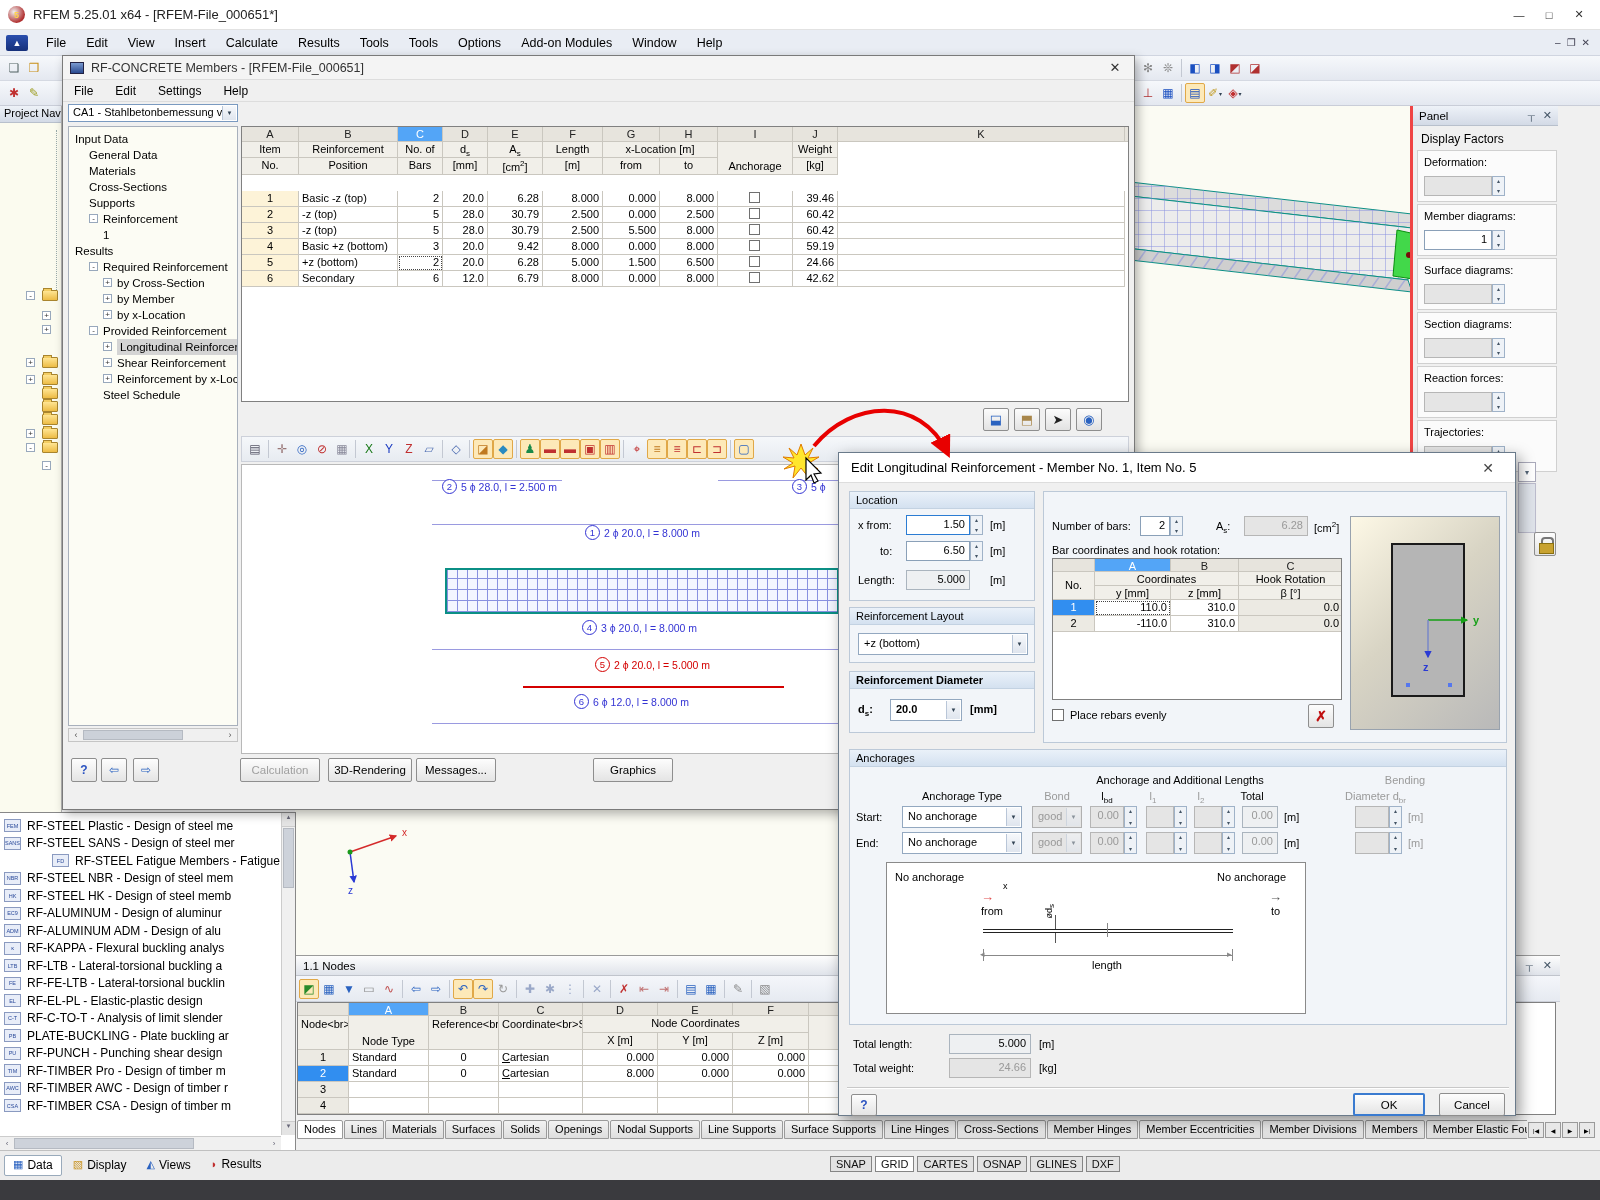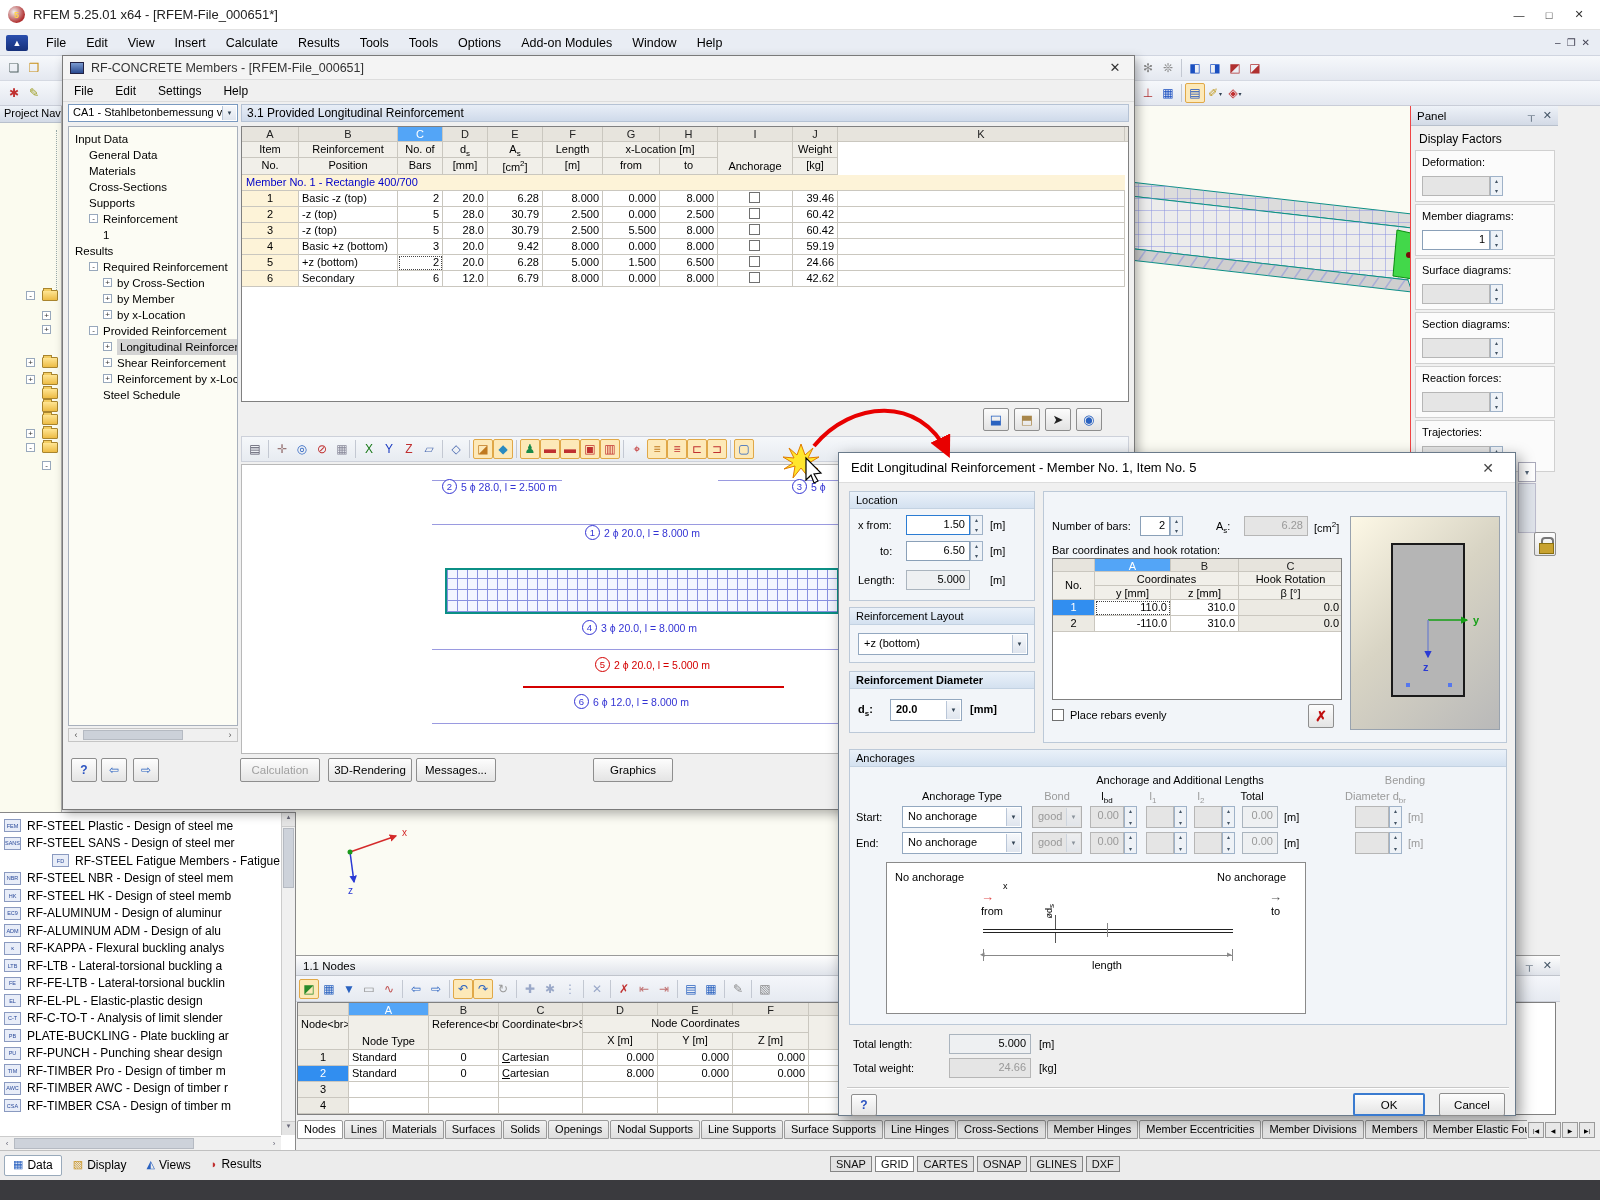--- a/index.html
+++ b/index.html
@@ -154,21 +154,21 @@
           <path d="M0 0L6 3L0 6z" fill="#2a3ad4"></path>
         </marker>
   </defs>
   <line x1="20" y1="32" x2="66" y2="16" stroke="#d42a2a" stroke-width="1.5" marker-end="url(#ar)"></line>
   <text x="72" y="16" fill="#d42a2a" font-size="10">x</text>
   <line x1="20" y1="32" x2="24" y2="62" stroke="#2a3ad4" stroke-width="1.5" marker-end="url(#ab)"></line>
   <text x="18" y="74" fill="#2a3ad4" font-size="10">z</text>
   <circle cx="20" cy="32" r="2.5" fill="#1a9a1a"></circle>
  </svg>
 
- <div class="abs" id="rightpanel" style="left:1410px;top:106px;width:148px;height:850px;background:#f0f0f0;border-left:1px solid #ef4444;z-index:4;">
+ <div class="abs" id="rightpanel" style="left:1410px;top:106px;width:148px;height:850px;background:#f0f0f0;border-left:3px solid #ef4444;z-index:4;">
    <div style="height:20px;background:linear-gradient(#eef2f8,#d3dae6);border-bottom:1px solid #b8c0cc;display:flex;align-items:center;padding:0 6px;font-size:11.5px;">
      <span>Panel</span>
      <div style="flex:1"></div>
      <span style="font-size:10px;color:#456;margin-right:8px;">┬</span>
      <span style="font-size:11px;color:#456;">✕</span>
    </div>
    <div class="lbl" style="left:8px;top:26px;font-size:12px;">Display Factors</div>
    <div id="panelfields">
         <div style="position: absolute; left: 4px; top: 44px; width: 140px; height: 52px; background: rgb(251, 251, 251); border: 1px solid rgb(208, 208, 208);">
           <div class="lbl" style="position: absolute; left: 6px; top: 5px;">Deformation:</div>
@@ -514,21 +514,20 @@
         <div class="ti" style="position: absolute; left: 0px; top: 260px; width: 168px; height: 16px;">
           <div style="position: absolute; left: 34px; top: 0px; font-size: 11.5px;">Steel Schedule</div>
         </div>
       </div>
       <div style="position: absolute; left: 5px; top: 672px; width: 170px; height: 14px; background: rgb(240, 240, 240); border: 1px solid rgb(197, 197, 197); display: flex; align-items: center;">
         <div style="width: 14px; text-align: center; font-size: 9px; color: rgb(85, 85, 85);">‹</div>
         <div style="width: 100px; height: 10px; background: rgb(204, 209, 217); border: 1px solid rgb(181, 186, 194);"></div>
         <div style="flex: 1 1 0%;"></div>
         <div style="width: 14px; text-align: center; font-size: 9px; color: rgb(85, 85, 85);">›</div>
       </div>
-      <div style="position: absolute; left: 178px; top: 48px; width: 888px; height: 18px; background: linear-gradient(rgb(232, 238, 247), rgb(207, 218, 234)); border: 1px solid rgb(181, 194, 212); font-size: 12px; padding: 1px 5px;">3.1 Provided Longitudinal Reinforcement</div>
       <div style="position: absolute; left: 178px; top: 70px; width: 888px; height: 276px; background: rgb(255, 255, 255); border: 1px solid rgb(128, 128, 128); overflow: hidden;">
         <div class="cell c-l" style="position: absolute; left: 0px; top: 0px; width: 57px; height: 15px;">A</div>
         <div class="cell c-l" style="position: absolute; left: 57px; top: 0px; width: 99px; height: 15px;">B</div>
         <div class="cell c-l sel" style="position: absolute; left: 156px; top: 0px; width: 45px; height: 15px;">C</div>
         <div class="cell c-l" style="position: absolute; left: 201px; top: 0px; width: 45px; height: 15px;">D</div>
         <div class="cell c-l" style="position: absolute; left: 246px; top: 0px; width: 55px; height: 15px;">E</div>
         <div class="cell c-l" style="position: absolute; left: 301px; top: 0px; width: 60px; height: 15px;">F</div>
         <div class="cell c-l" style="position: absolute; left: 361px; top: 0px; width: 57px; height: 15px;">G</div>
         <div class="cell c-l" style="position: absolute; left: 418px; top: 0px; width: 58px; height: 15px;">H</div>
         <div class="cell c-l" style="position: absolute; left: 476px; top: 0px; width: 75px; height: 15px;">I</div>
@@ -546,21 +545,20 @@
         <div class="cell c-h" style="position: absolute; left: 246px; top: 15px; width: 55px; height: 16px;">A<sub>s</sub></div>
         <div class="cell c-h" style="position: absolute; left: 246px; top: 31px; width: 55px; height: 17px;">[cm<sup>2</sup>]</div>
         <div class="cell c-h" style="position: absolute; left: 301px; top: 15px; width: 60px; height: 16px;">Length</div>
         <div class="cell c-h" style="position: absolute; left: 301px; top: 31px; width: 60px; height: 17px;">[m]</div>
         <div class="cell c-h" style="position: absolute; left: 361px; top: 15px; width: 115px; height: 16px;">x-Location [m]</div>
         <div class="cell c-h" style="position: absolute; left: 361px; top: 31px; width: 57px; height: 17px;">from</div>
         <div class="cell c-h" style="position: absolute; left: 418px; top: 31px; width: 58px; height: 17px;">to</div>
         <div class="cell c-h" style="position: absolute; left: 476px; top: 15px; width: 75px; height: 33px; display: flex; align-items: flex-end; justify-content: center;">Anchorage</div>
         <div class="cell c-h" style="position: absolute; left: 551px; top: 15px; width: 45px; height: 16px;">Weight</div>
         <div class="cell c-h" style="position: absolute; left: 551px; top: 31px; width: 45px; height: 17px;">[kg]</div>
-        <div class="grow" style="position: absolute; left: 0px; top: 48px; width: 883px; height: 16px;">Member No. 1  -  Rectangle 400/700</div>
         <div class="cell c-n" style="position: absolute; left: 0px; top: 64px; width: 57px; height: 16px;">1</div>
         <div class="cell" style="position: absolute; left: 57px; top: 64px; width: 99px; height: 16px;">Basic -z (top)</div>
         <div class="cell num" style="position: absolute; left: 156px; top: 64px; width: 45px; height: 16px;">2</div>
         <div class="cell num" style="position: absolute; left: 201px; top: 64px; width: 45px; height: 16px;">20.0</div>
         <div class="cell num" style="position: absolute; left: 246px; top: 64px; width: 55px; height: 16px;">6.28</div>
         <div class="cell num" style="position: absolute; left: 301px; top: 64px; width: 60px; height: 16px;">8.000</div>
         <div class="cell num" style="position: absolute; left: 361px; top: 64px; width: 57px; height: 16px;">0.000</div>
         <div class="cell num" style="position: absolute; left: 418px; top: 64px; width: 58px; height: 16px;">8.000</div>
         <div class="cell" style="position: absolute; left: 476px; top: 64px; width: 75px; height: 16px;">
           <div class="cb" style="position: absolute; left: 31px; top: 1px; width: 11px; height: 11px;"></div>

